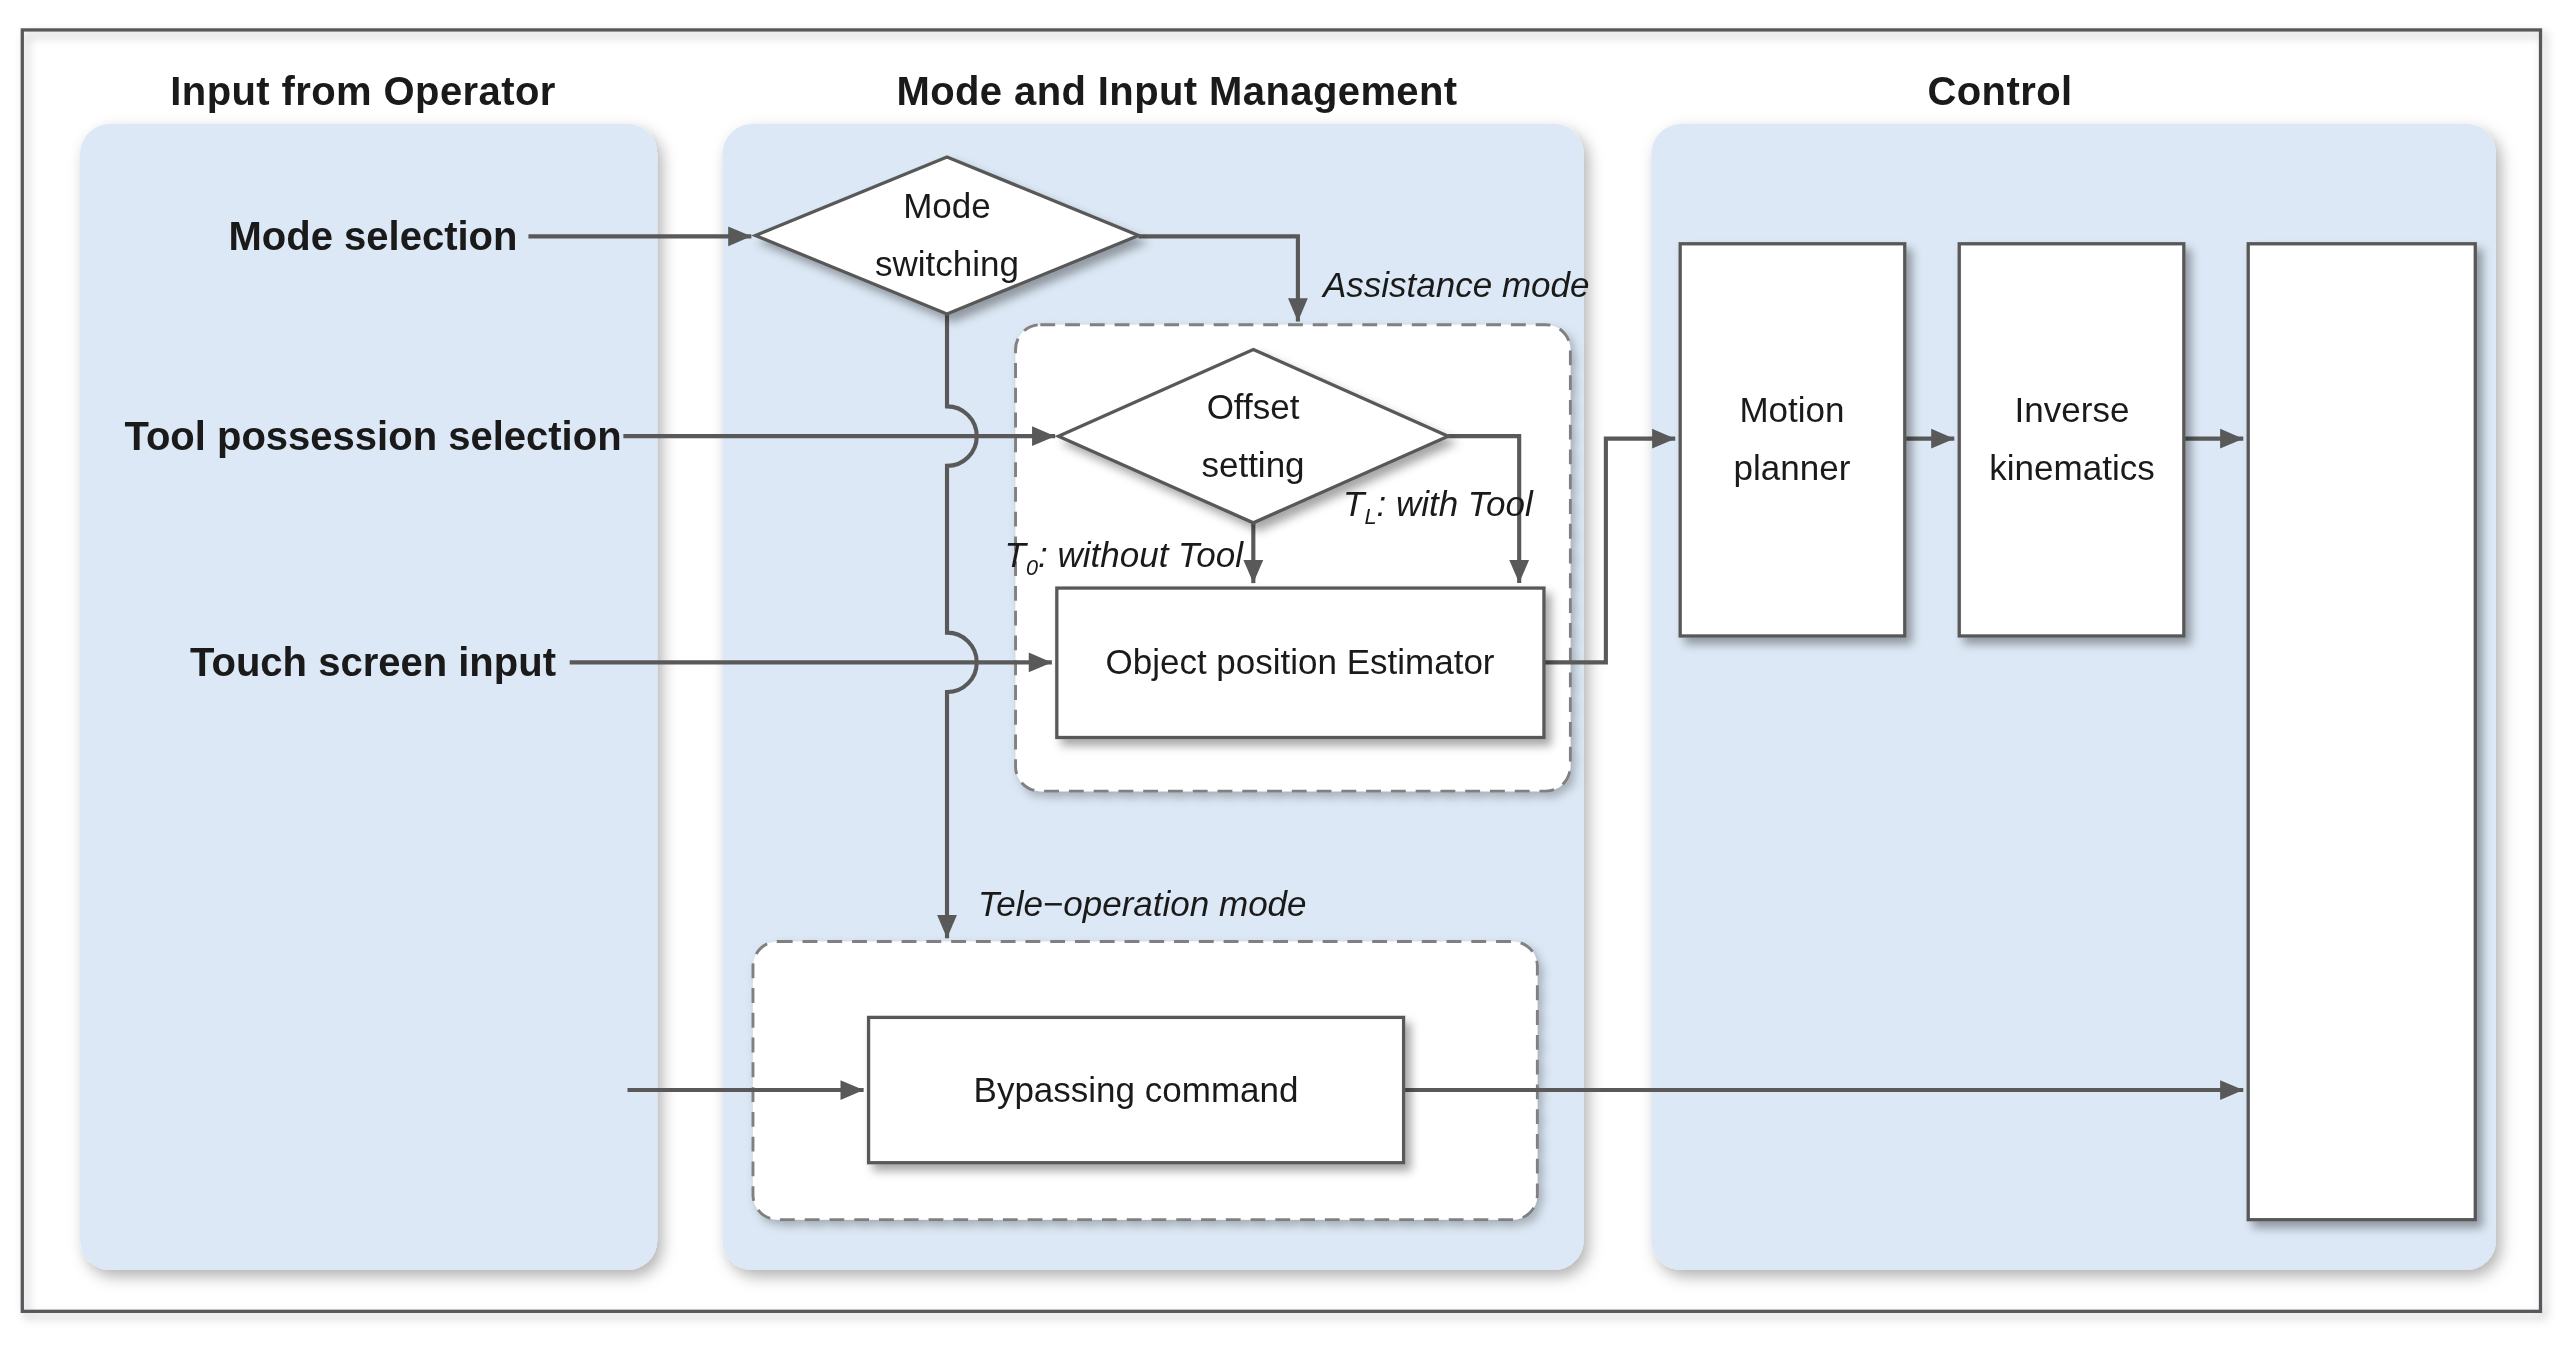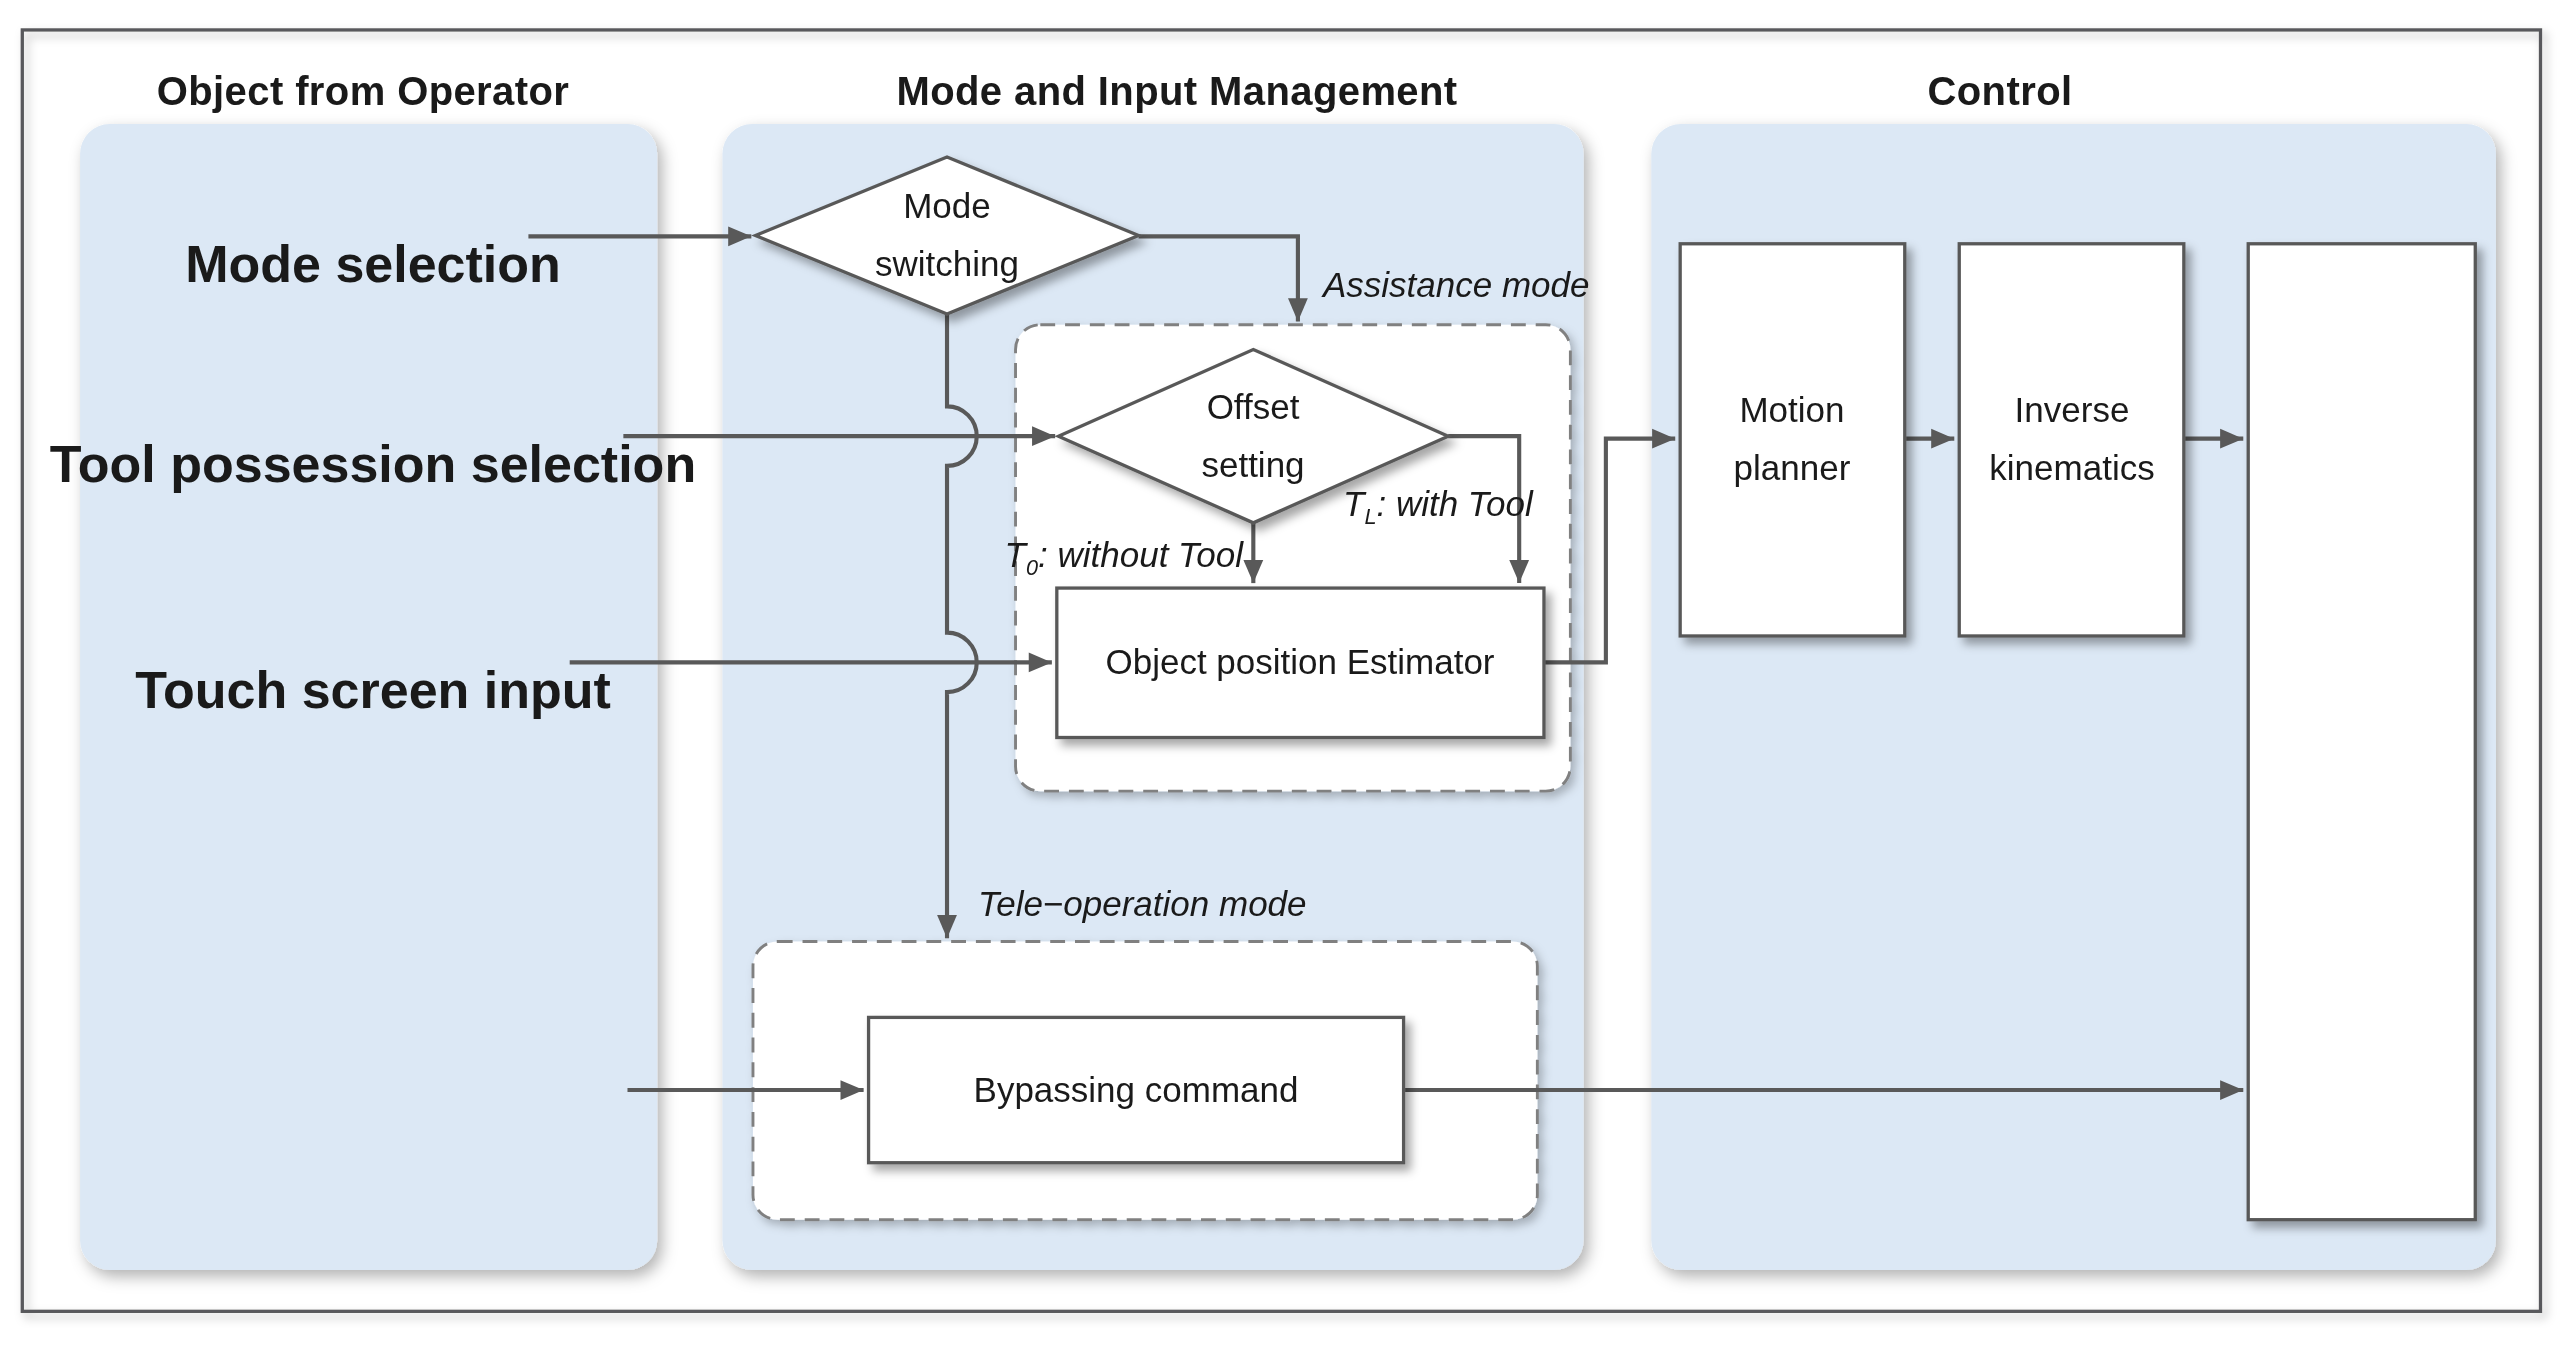--- a/index.html
+++ b/index.html
@@ -15,21 +15,21 @@
   .txt {
     position: absolute;
     transform: translate(-50%, -50%);
     text-align: center;
     white-space: pre-line;
     color: #1a1a1a;
   }
   .txt.left-anchor  { transform: translate(0, -50%); text-align: left; }
   .txt.right-anchor { transform: translate(-100%, -50%); text-align: center; }
   .hdr   { font-size: 40px; font-weight: bold; letter-spacing: 0.4px; }
-  .inlbl { font-size: 52px; font-weight: bold; line-height: 46px; margin-top: 28px; }
+  .inlbl { font-size: 40px; font-weight: bold; line-height: 46px; }
   .node  { font-size: 35px; line-height: 58px; }
   .ann   { font-size: 35px; font-style: italic; }
   .ann sub { font-size: 0.62em; line-height: 0; }
 </style>
 </head>
 <body>
 
 <div class="canvas">
 
   <svg class="layer" width="2576" height="1352" viewBox="0 0 3120 1637">
@@ -73,21 +73,21 @@
     <polygon points="915,285 1147,190 1379,285 1147,380" fill="#ffffff" stroke="#595959" stroke-width="4" filter="url(#ds)"></polygon>
     <polygon points="1282,528 1518,423 1754,528 1518,633" fill="#ffffff" stroke="#595959" stroke-width="4" filter="url(#ds)"></polygon>
 
     <rect x="1280" y="712" width="590" height="181" fill="#ffffff" stroke="#595959" stroke-width="4" filter="url(#ds)"></rect>
     <rect x="1052" y="1232" width="648" height="176" fill="#ffffff" stroke="#595959" stroke-width="4" filter="url(#ds)"></rect>
     <rect x="2035" y="295" width="272" height="475" fill="#ffffff" stroke="#595959" stroke-width="4" filter="url(#ds)"></rect>
     <rect x="2373" y="295" width="272" height="475" fill="#ffffff" stroke="#595959" stroke-width="4" filter="url(#ds)"></rect>
     <rect x="2723" y="295" width="275" height="1182" fill="#ffffff" stroke="#595959" stroke-width="4" filter="url(#ds)"></rect>
   </svg>
 
-  <div class="txt hdr" style="left:363px;  top:91px;">Object from Operator</div>
+  <div class="txt hdr" style="left:363px;  top:91px;">Input from Operator</div>
   <div class="txt hdr" style="left:1177px; top:91px;">Mode and Input Management</div>
   <div class="txt hdr" style="left:2000px; top:91px;">Control</div>
 
   <div class="txt inlbl" style="left:373px; top:236px;">Mode selection</div>
   <div class="txt inlbl" style="left:373px; top:436px;">Tool possession selection</div>
   <div class="txt inlbl" style="left:373px; top:662px;">Touch screen input</div>
 
   <div class="txt node" style="left:947px; top:235px;">Mode
 switching</div>
   <div class="txt node" style="left:1253px; top:436px;">Offset

